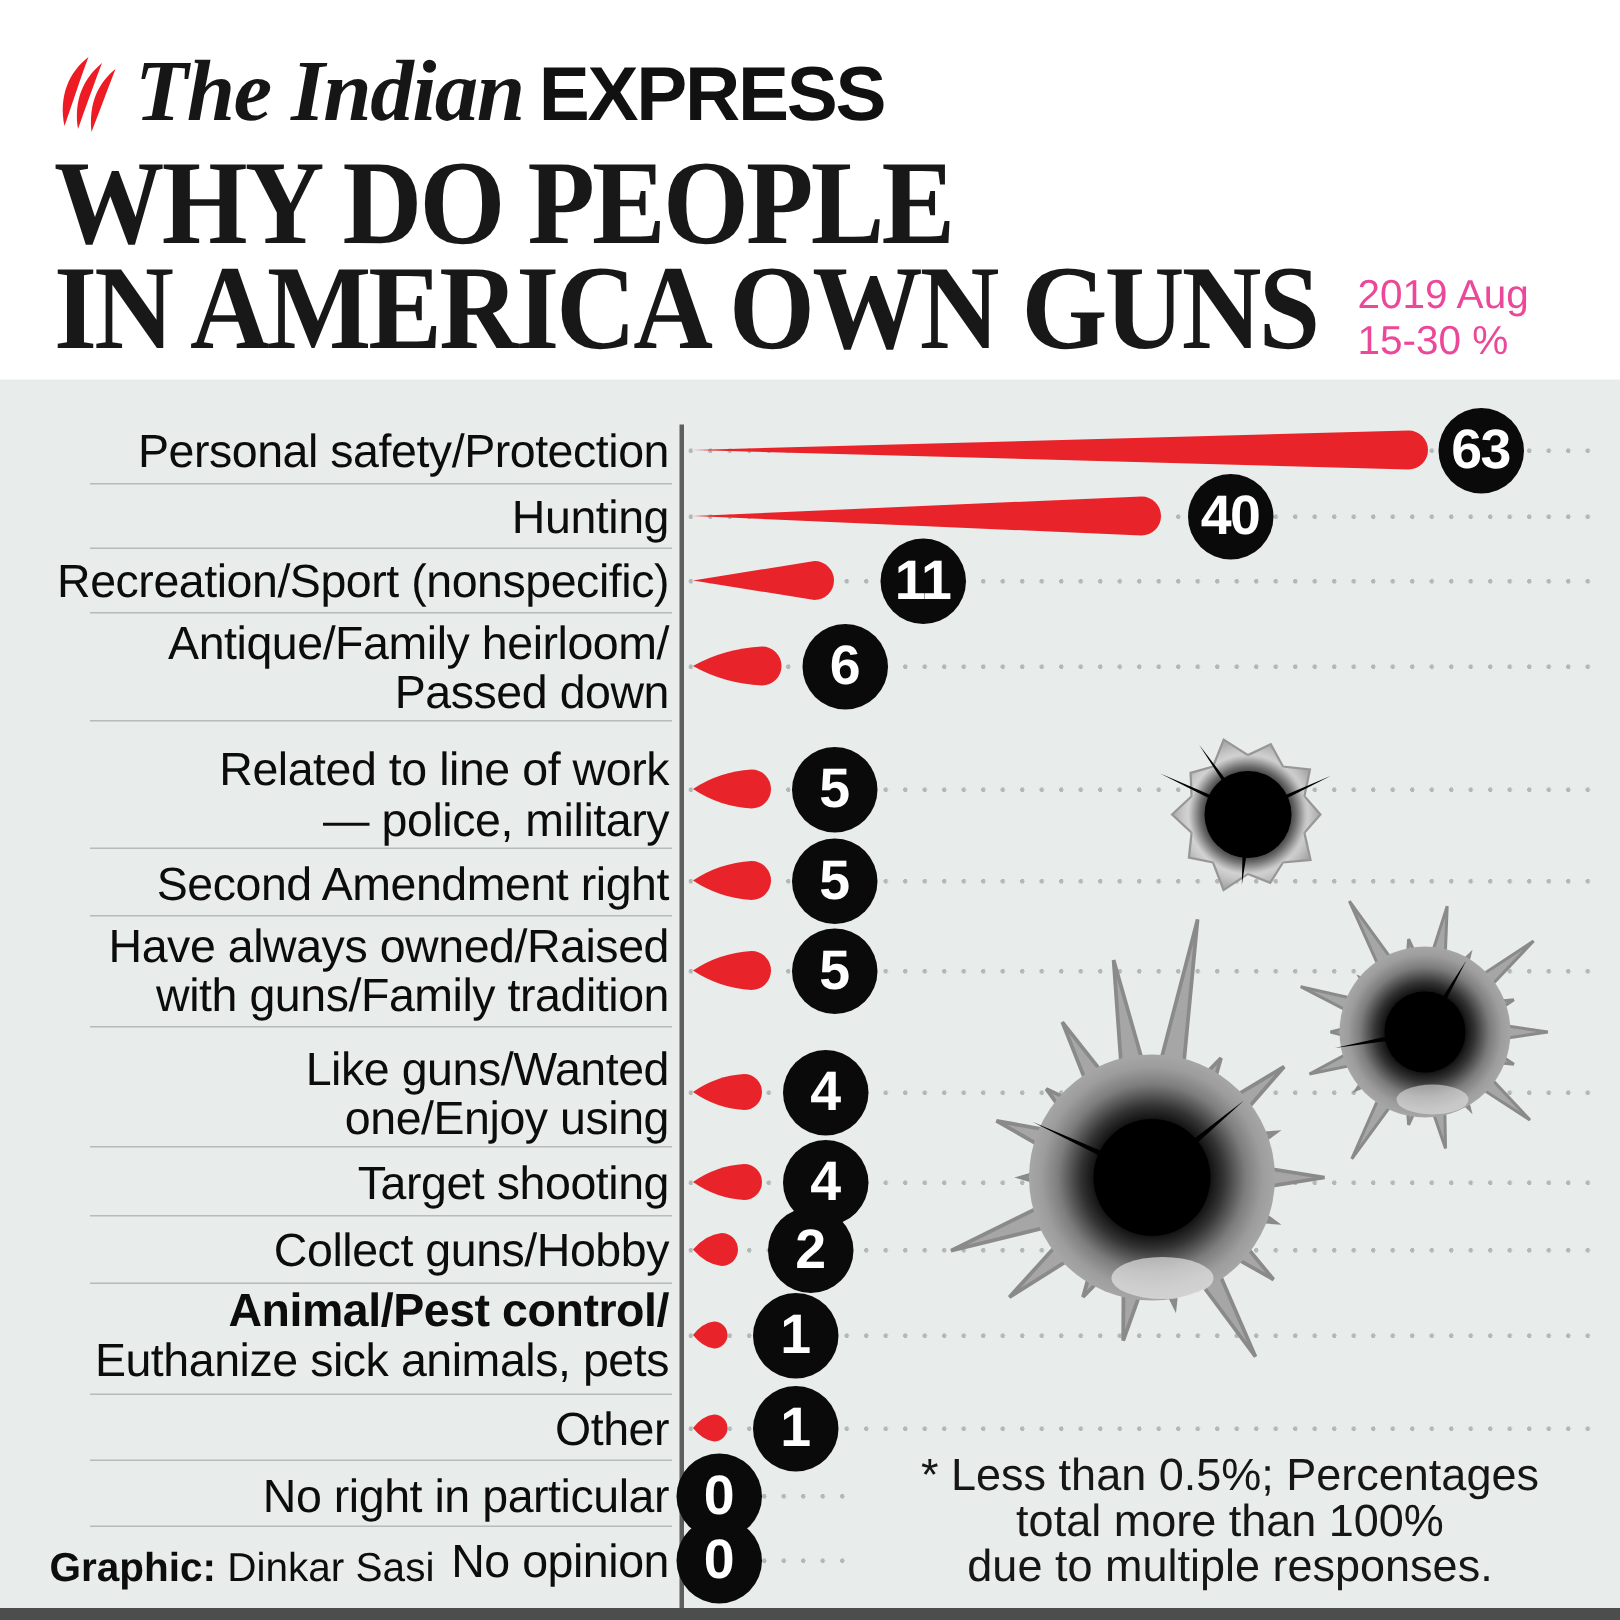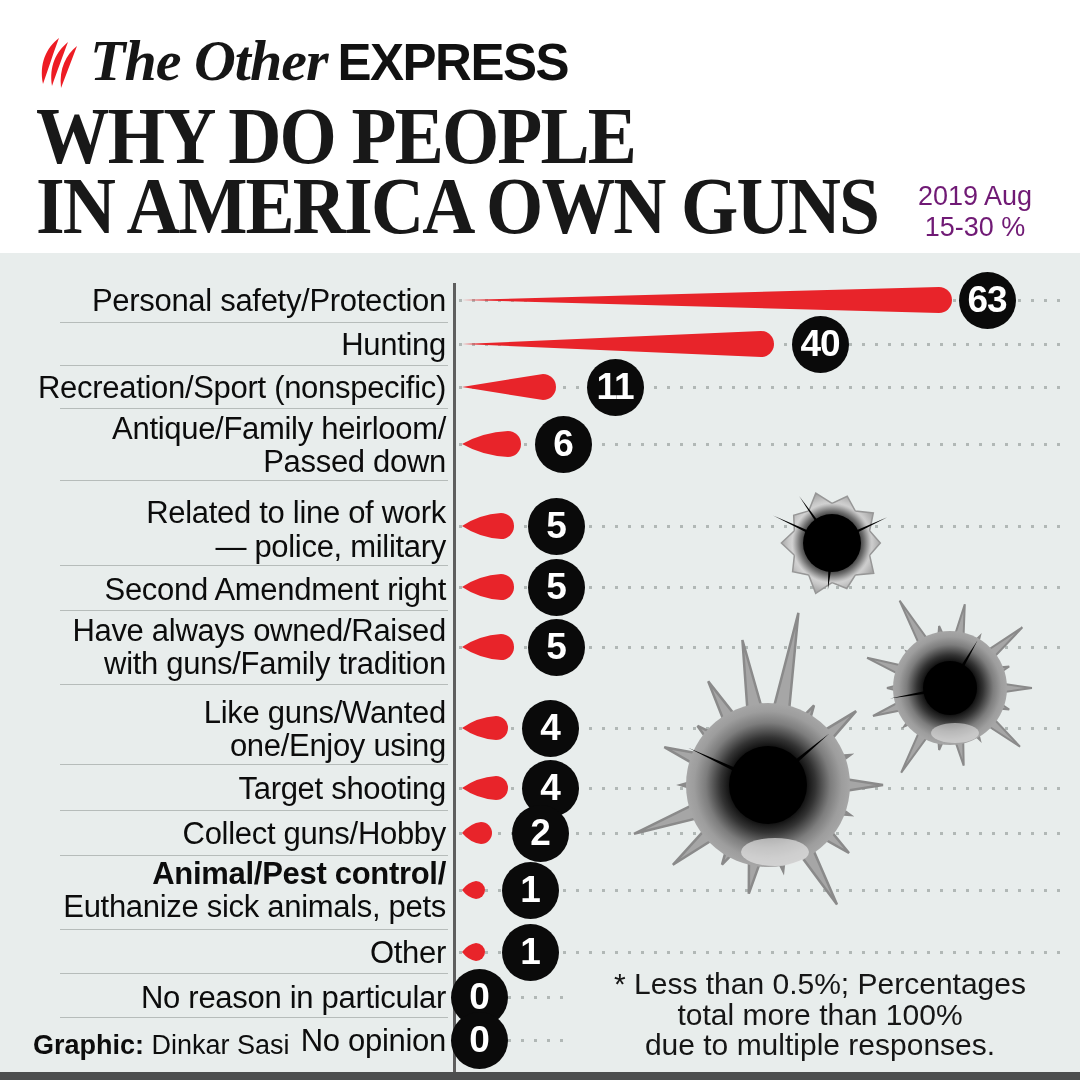--- a/index.html
+++ b/index.html
@@ -9,22 +9,22 @@
   .masthead{position:absolute;left:38px;top:30px;height:60px;display:flex;align-items:flex-end;}
   .flame{width:40px;height:52px;margin-right:12px;}
   .brand-serif{font-family:"Liberation Serif","DejaVu Serif",serif;font-style:italic;font-weight:600;
                font-size:58px;line-height:58px;color:#161616;letter-spacing:-1px;}
   .brand-sans{font-weight:bold;font-size:51px;line-height:55px;color:#111;letter-spacing:-1.5px;margin-left:10px;text-align:center;}
   .title-line{position:absolute;left:36px;font-family:"Liberation Serif","DejaVu Serif",serif;
               font-weight:bold;font-size:80px;letter-spacing:-2px;color:#181818;white-space:nowrap;
               transform:scaleX(0.92);transform-origin:left top;line-height:72px;}
   .title-1{top:100px;}
   .title-2{top:170px;}
-  .date-block{position:absolute;left:905px;top:181px;width:140px;text-align:center;
-              font-size:27px;line-height:31px;color:#701a75;}
+  .date-block{position:absolute;left:905px;top:181px;width:140px;
+              font-size:27px;line-height:31px;color:#ec4899;}
   
   .chart-bg{position:absolute;left:0;top:253px;width:1080px;height:819px;background:#e8edec;}
   .bottom-bar{position:absolute;left:0;top:1072px;width:1080px;height:8px;background:#4c4e4e;}
   .source-line{position:absolute;left:455px;top:254px;font-size:26px;line-height:30px;color:#0d0d0d;}
   .bold{font-weight:bold;}
   .axis{position:absolute;left:453px;top:283px;width:3px;height:789px;background:#5e5e5e;}
   .gridline{position:absolute;height:3px;background-image:radial-gradient(circle 1.5px at 1.5px 1.5px,#b1b8b6 97%,transparent);
             background-size:13px 3px;background-repeat:repeat-x;}
   .cat-label{position:absolute;right:634px;height:37px;line-height:37px;font-size:31px;
              letter-spacing:-0.3px;white-space:nowrap;color:#0c0c0c;}
@@ -43,21 +43,21 @@
 <div class="canvas">
 
   <div class="masthead">
     <svg class="flame" viewBox="0 0 40 52">
       <g id="flame-group">
           <path d="M21,0 C8,10 1,26 5,46 C10,32 16,13 21,0 Z" fill="#ed1c24"></path>
           <path d="M30,4 C18,14 11,28 14,48 C19,34 25,17 30,4 Z" fill="#ed1c24"></path>
           <path d="M39,8 C28,17 21,30 23,50 C28,37 34,21 39,8 Z" fill="#ed1c24"></path>
         </g>
     </svg>
-    <span class="brand-serif">The Other</span>
+    <span class="brand-serif">The Indian</span>
     <span class="brand-sans">EXPRESS</span>
   </div>
 
   <div class="title-line title-1">WHY DO PEOPLE</div>
   <div class="title-line title-2">IN AMERICA OWN GUNS</div>
 
   <div class="date-block">
     <div>2019 Aug</div>
     <div>15-30 %</div>
   </div>
@@ -149,21 +149,21 @@
       </svg>
       <div class="badge" style="left: 501.5px; top: 861.5px;">1</div>
       <div class="gridline" style="left: 459px; width: 603px; top: 951px;"></div>
       <div class="cat-label" style="top: 934px;">Other</div>
       <div class="separator" style="top: 973px;"></div>
       <svg class="bar-svg" width="25" height="20" viewBox="0 -10 25 20" style="left: 462px; top: 942px;">
         <path d="M0,0 Q6.3,-8.1 14,-9 A9,9 0 1 1 14,9 Q6.3,8.1 0,0 Z" fill="#e8242a"></path>
       </svg>
       <div class="badge" style="left: 501.5px; top: 923.5px;">1</div>
       <div class="gridline" style="left: 508px; width: 62px; top: 996px;"></div>
-      <div class="cat-label" style="top: 979px;">No reason in particular</div>
+      <div class="cat-label" style="top: 979px;">No right in particular</div>
       <div class="separator" style="top: 1017px;"></div>
       <div class="badge" style="left: 450.5px; top: 968.5px;">0</div>
       <div class="gridline" style="left: 508px; width: 62px; top: 1039px;"></div>
       <div class="cat-label" style="top: 1022px;">No opinion</div>
       <div class="badge" style="left: 450.5px; top: 1011.5px;">0</div>
     </div>
 
   <svg class="holes-svg" id="bullet-holes" viewBox="0 0 1080 1080">
     <defs>
       <radialGradient id="holeGrad">

